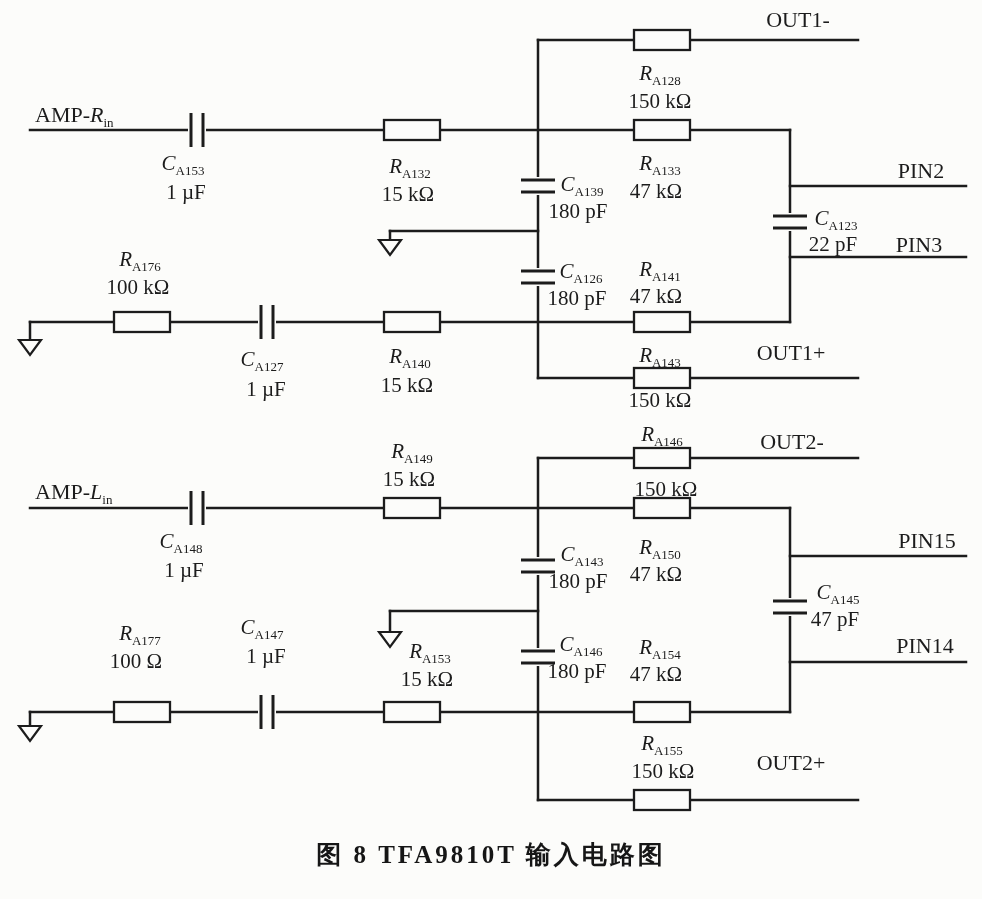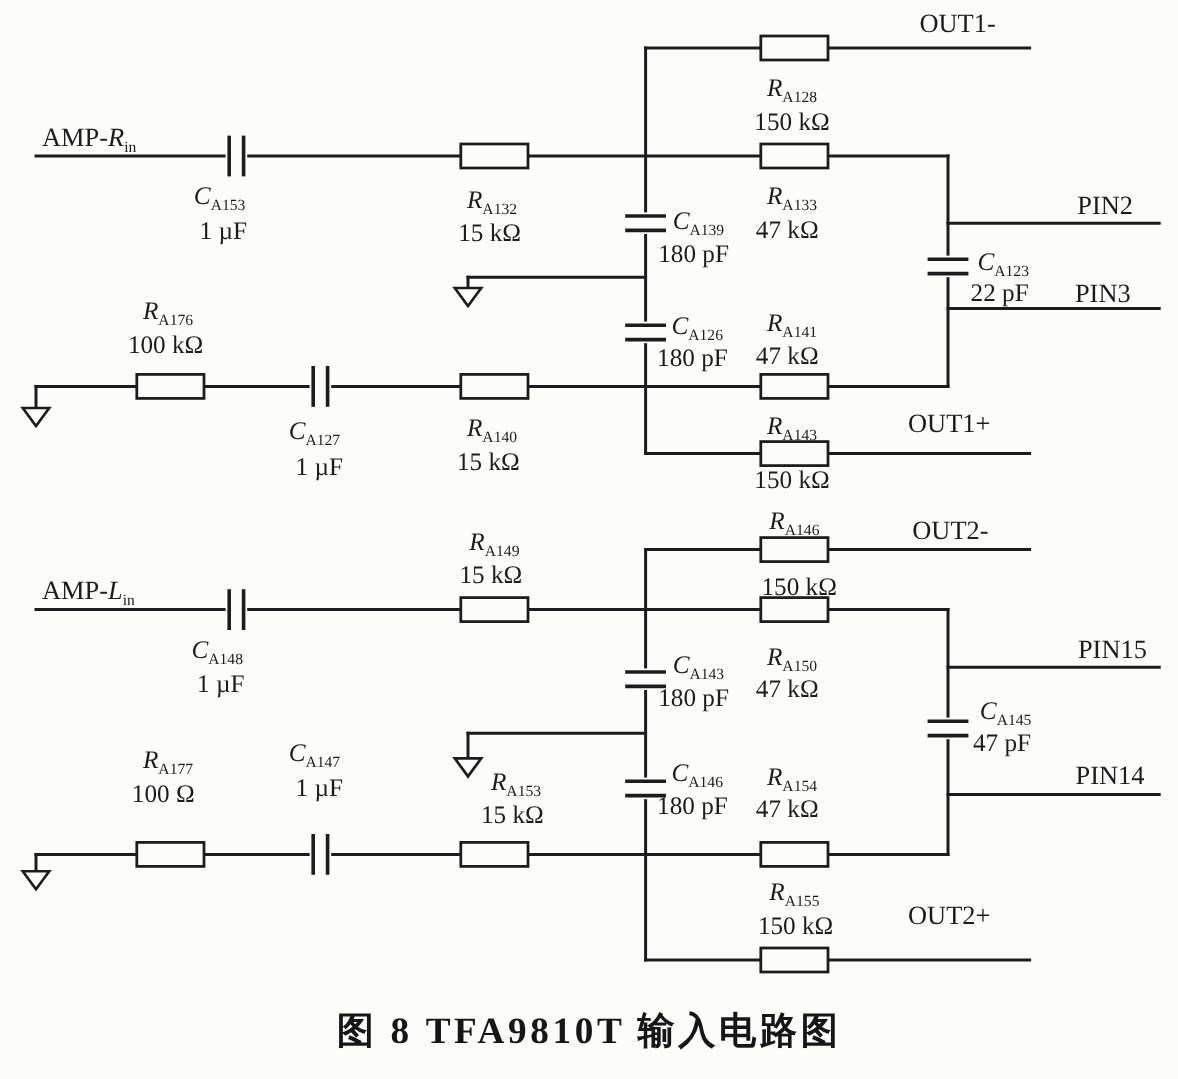--- a/index.html
+++ b/index.html
@@ -8,21 +8,21 @@
     background:#fcfcfa;
     position:relative;
     font-family:"Liberation Serif","DejaVu Serif",serif;
   }
   #schematic{position:absolute;left:0;top:0;}
   .caption{
     position:absolute;left:0;top:838px;width:982px;
     text-align:center;
     font-family:"Liberation Serif","DejaVu Serif",serif;
     font-weight:bold;
-    font-size:31px;
+    font-size:25px;
     color:#161616;
     letter-spacing:3px;
   }
 </style>
 </head>
 <body>
 
 <svg id="schematic" width="982" height="836" viewBox="0 0 982 836" xmlns="http://www.w3.org/2000/svg">
     <line x1="538" y1="40" x2="858" y2="40" stroke="#1c1c1c" stroke-width="2.5" stroke-linecap="square"></line>
     <line x1="30" y1="130" x2="790" y2="130" stroke="#1c1c1c" stroke-width="2.5" stroke-linecap="square"></line>

